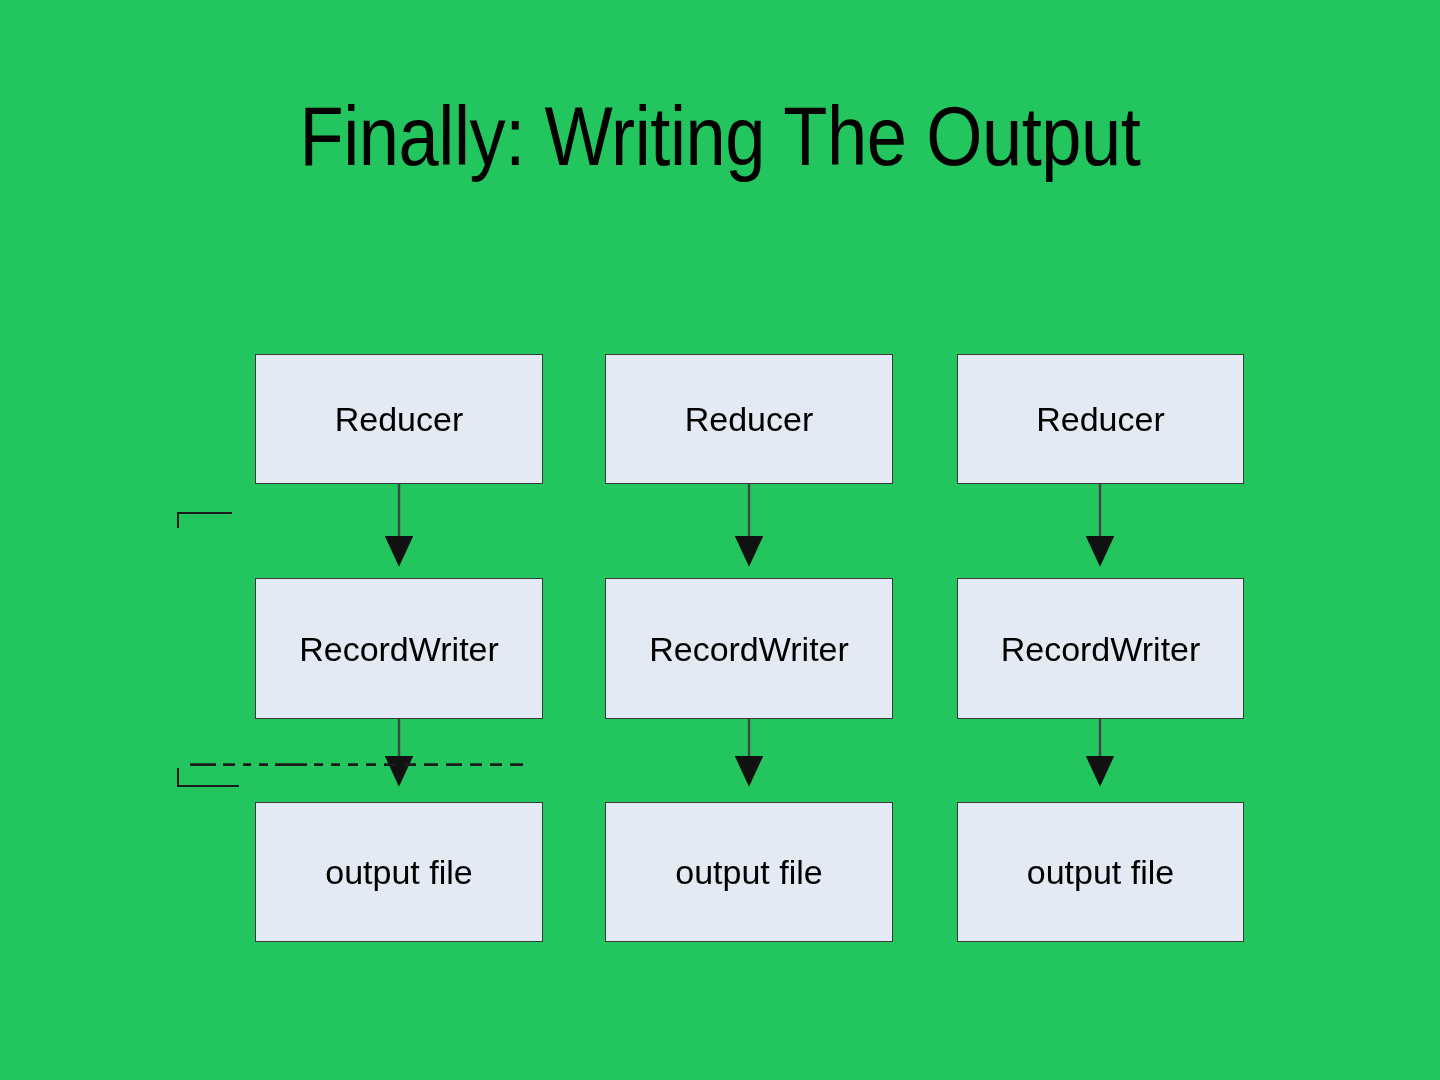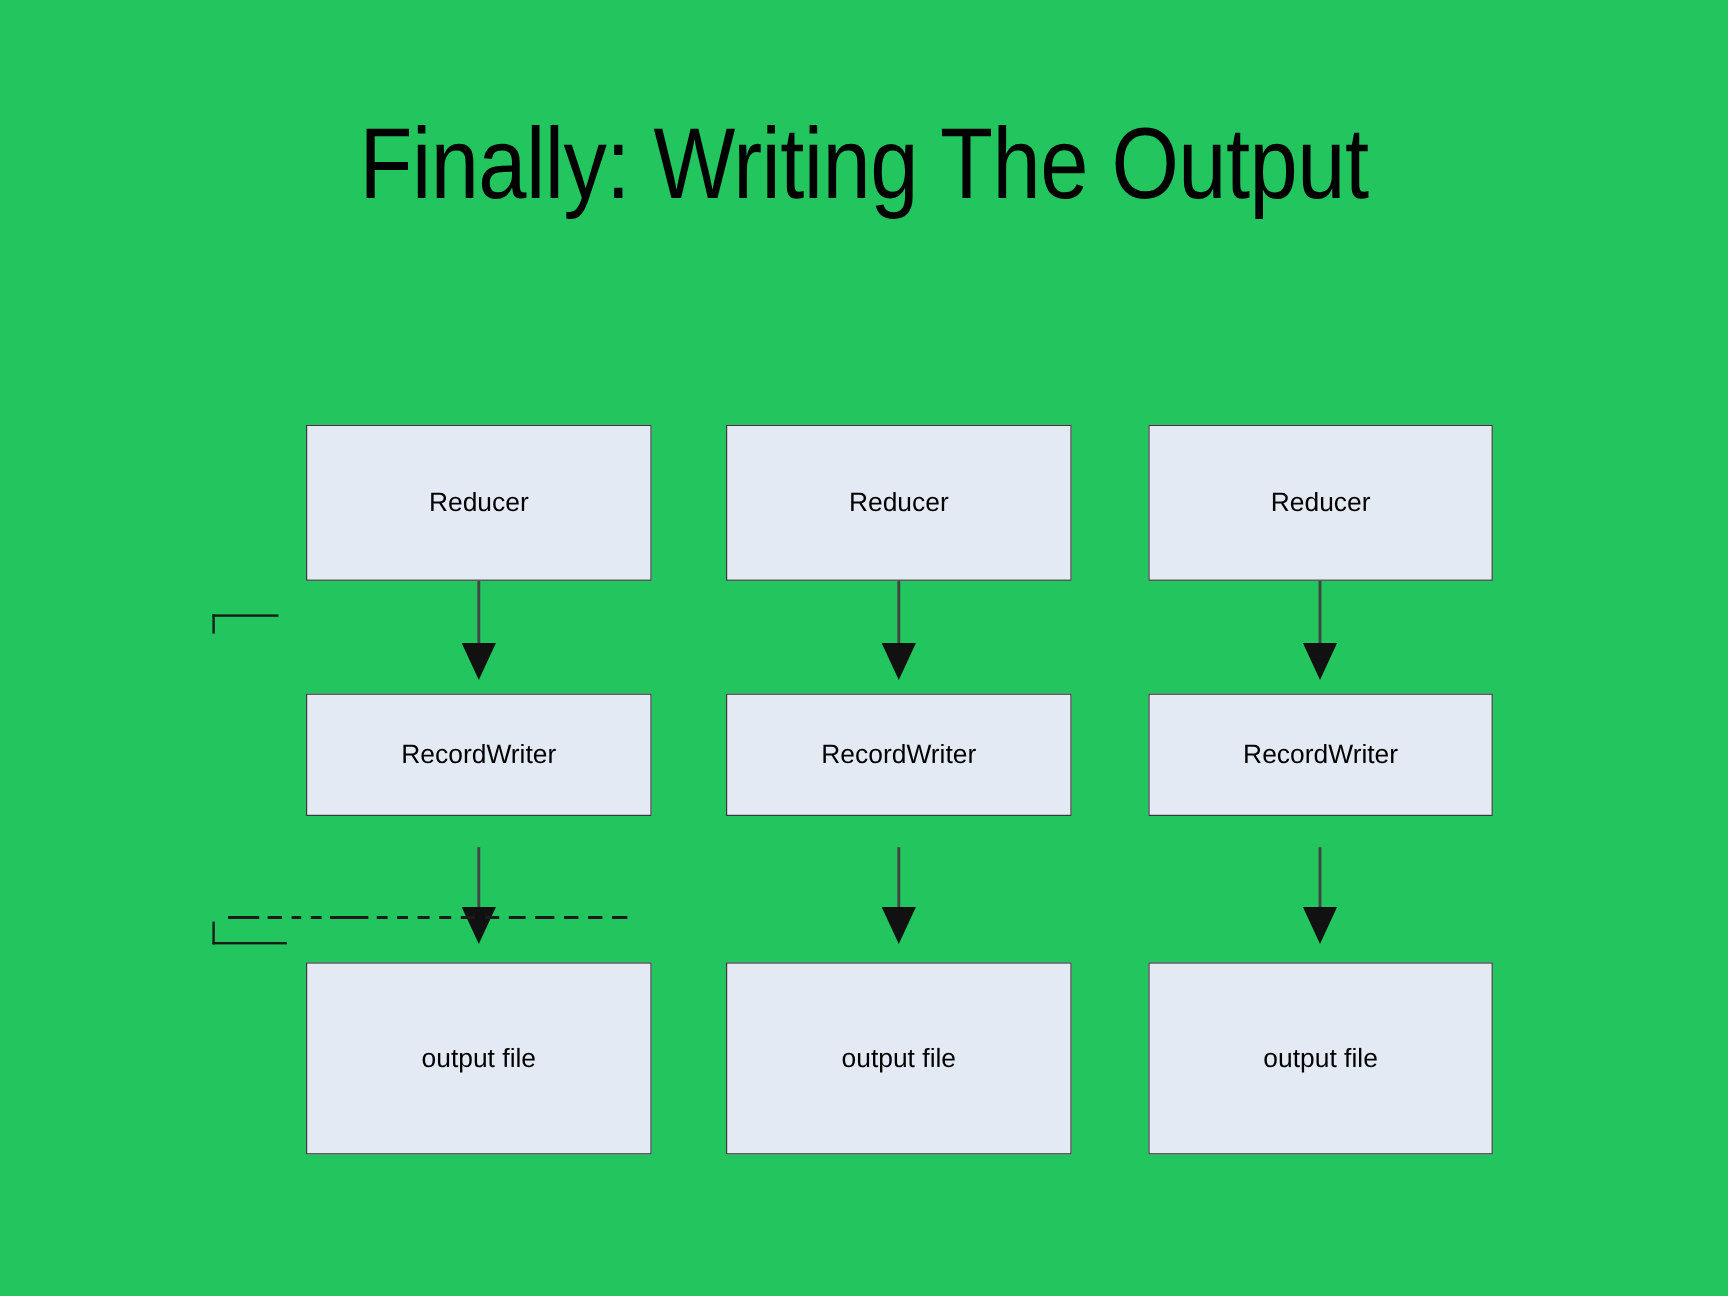--- a/index.html
+++ b/index.html
@@ -53,36 +53,36 @@
   
   .node {
     position: absolute;
     box-sizing: border-box;
     background: #e4eaf4;
     border: 1.6px solid #3a3a3a;
     display: flex;
     align-items: center;
     justify-content: center;
     font-family: "Liberation Sans", sans-serif;
-    font-size: 22px;
+    font-size: 34px;
     line-height: 34px;
     color: #000000;
     text-align: center;
     white-space: nowrap;
   }
 
   
   .col-0 { left: 255px; width: 288px; }
   .col-1 { left: 605px; width: 288px; }
   .col-2 { left: 957px; width: 287px; }
 
   
   .row-0 { top: 354px; height: 130px; }
-  .row-1 { top: 578px; height: 102px; }
-  .row-2 { top: 802px; height: 160px; }
+  .row-1 { top: 578px; height: 141px; }
+  .row-2 { top: 802px; height: 140px; }
 
   
   #arrow-layer {
     position: absolute;
     left: 0;
     top: 0;
     width: 1440px;
     height: 1080px;
     pointer-events: none;
   }

